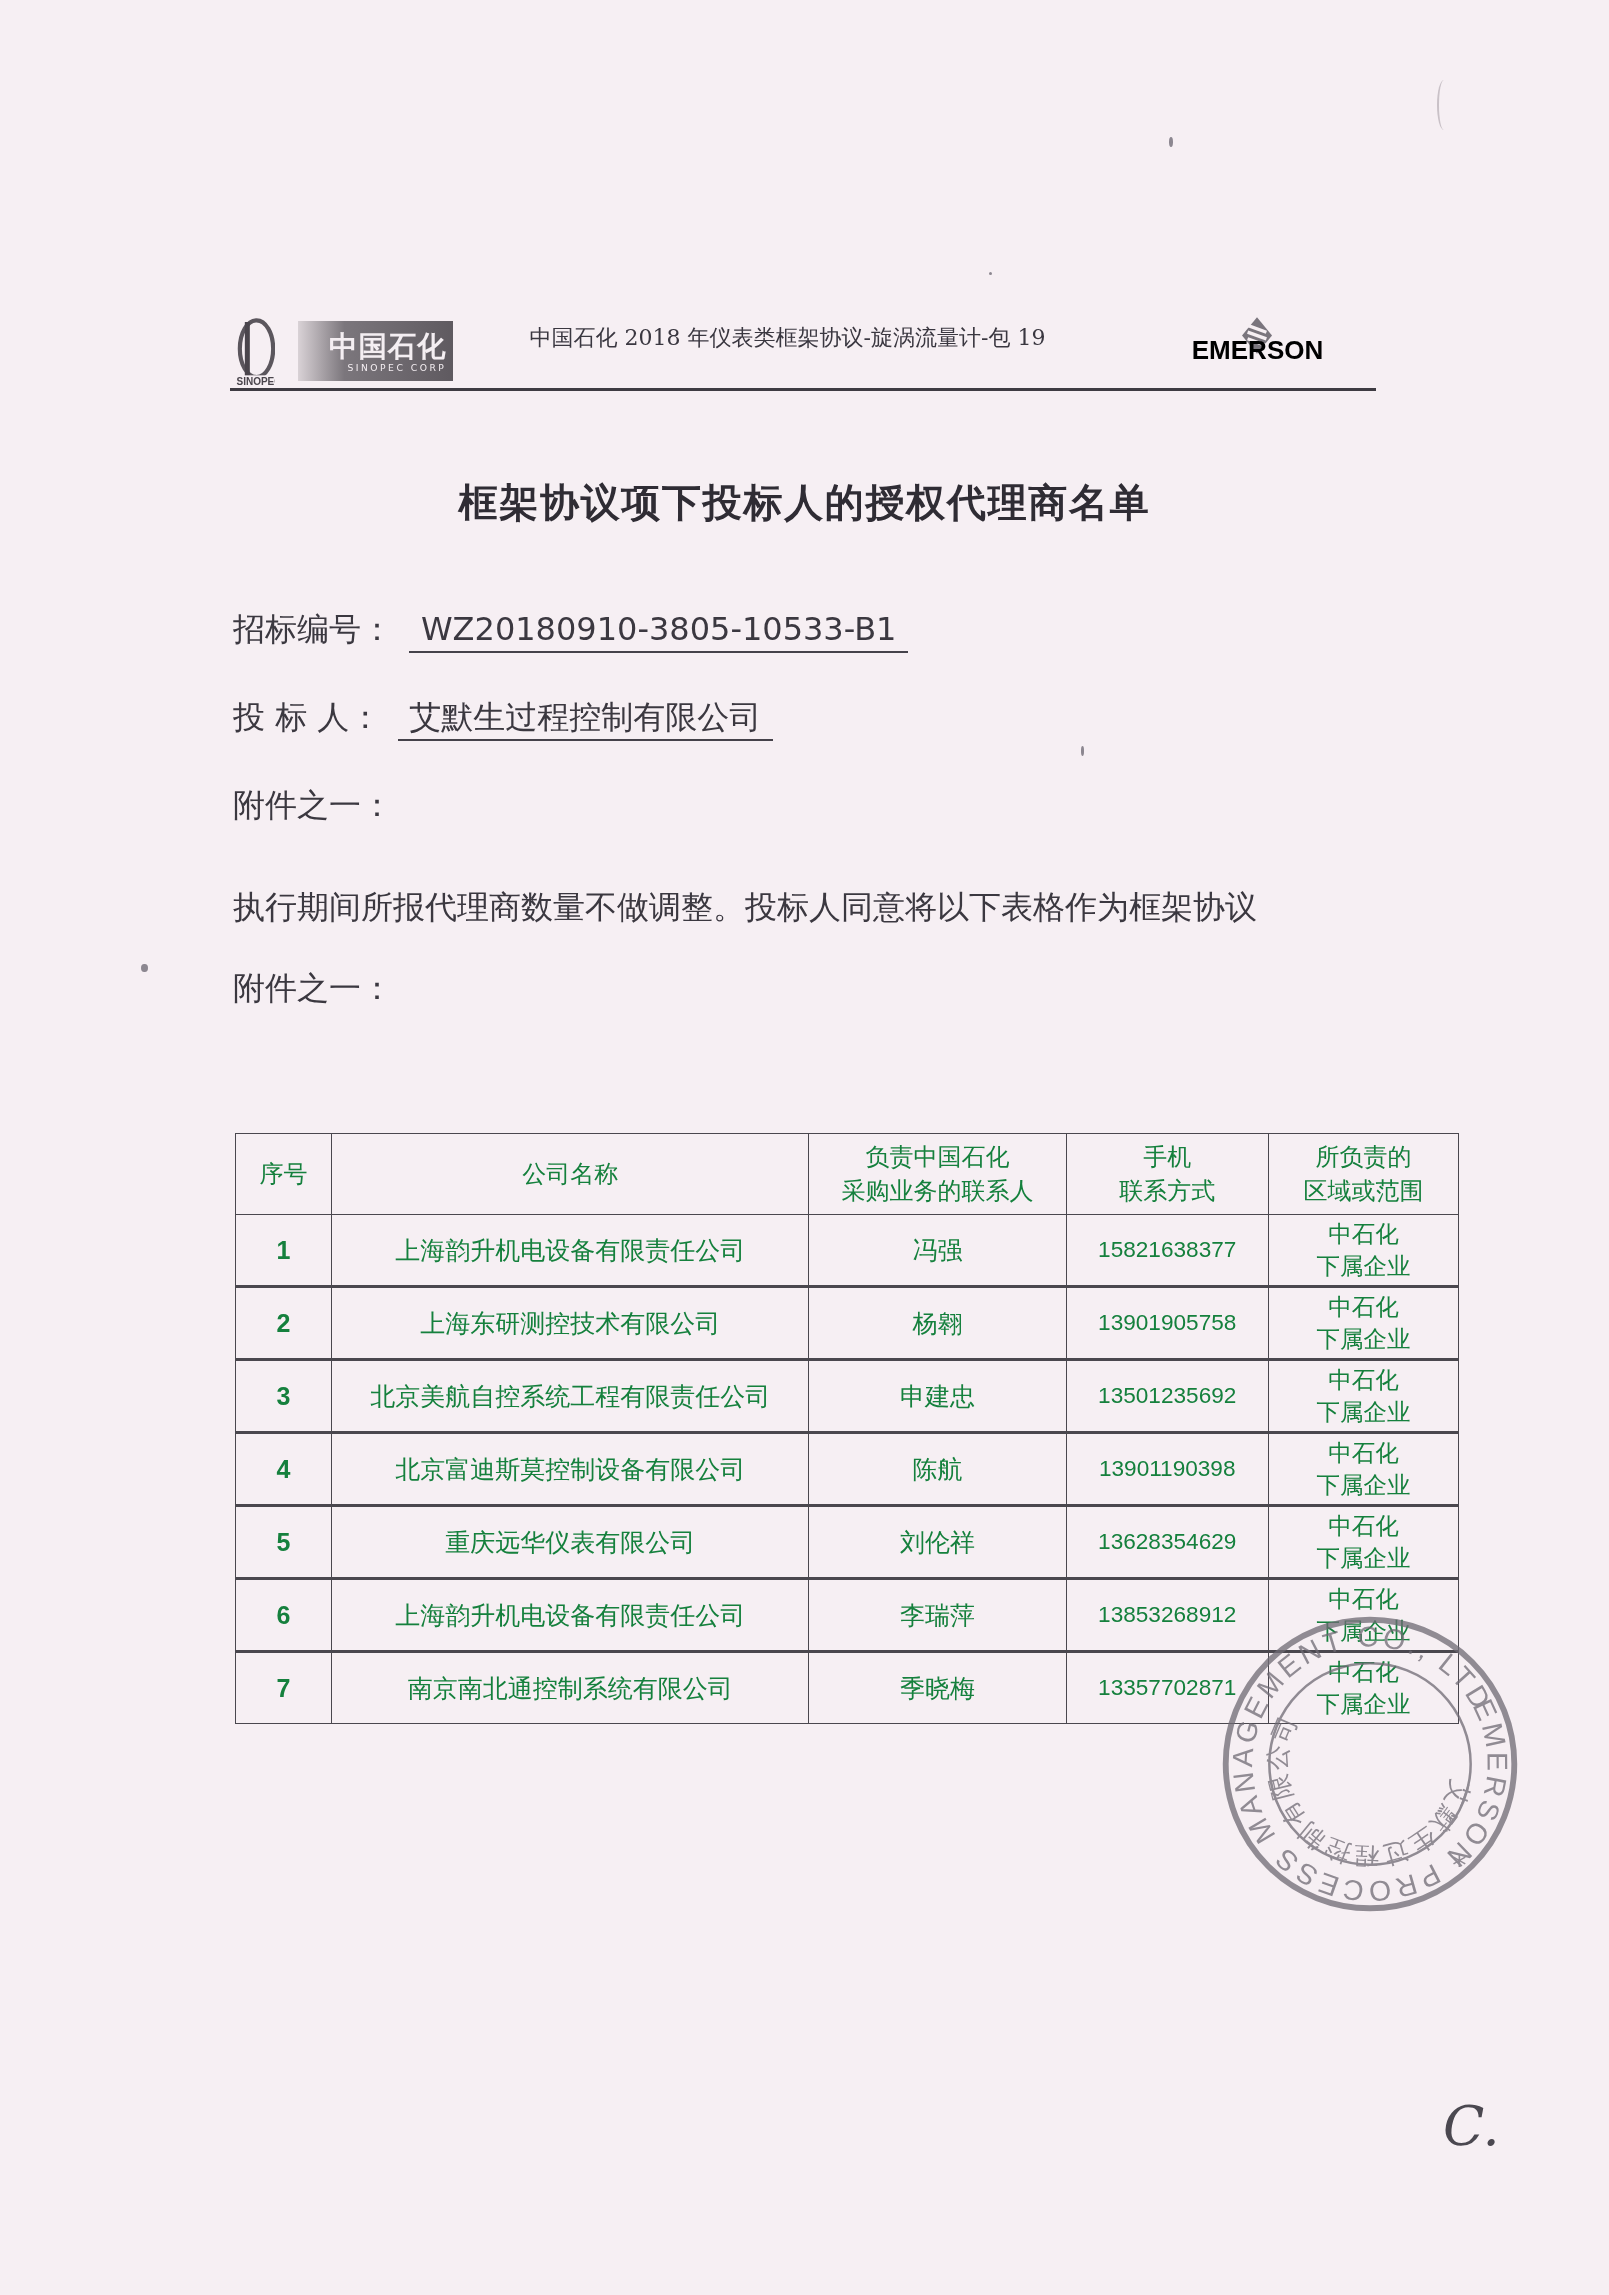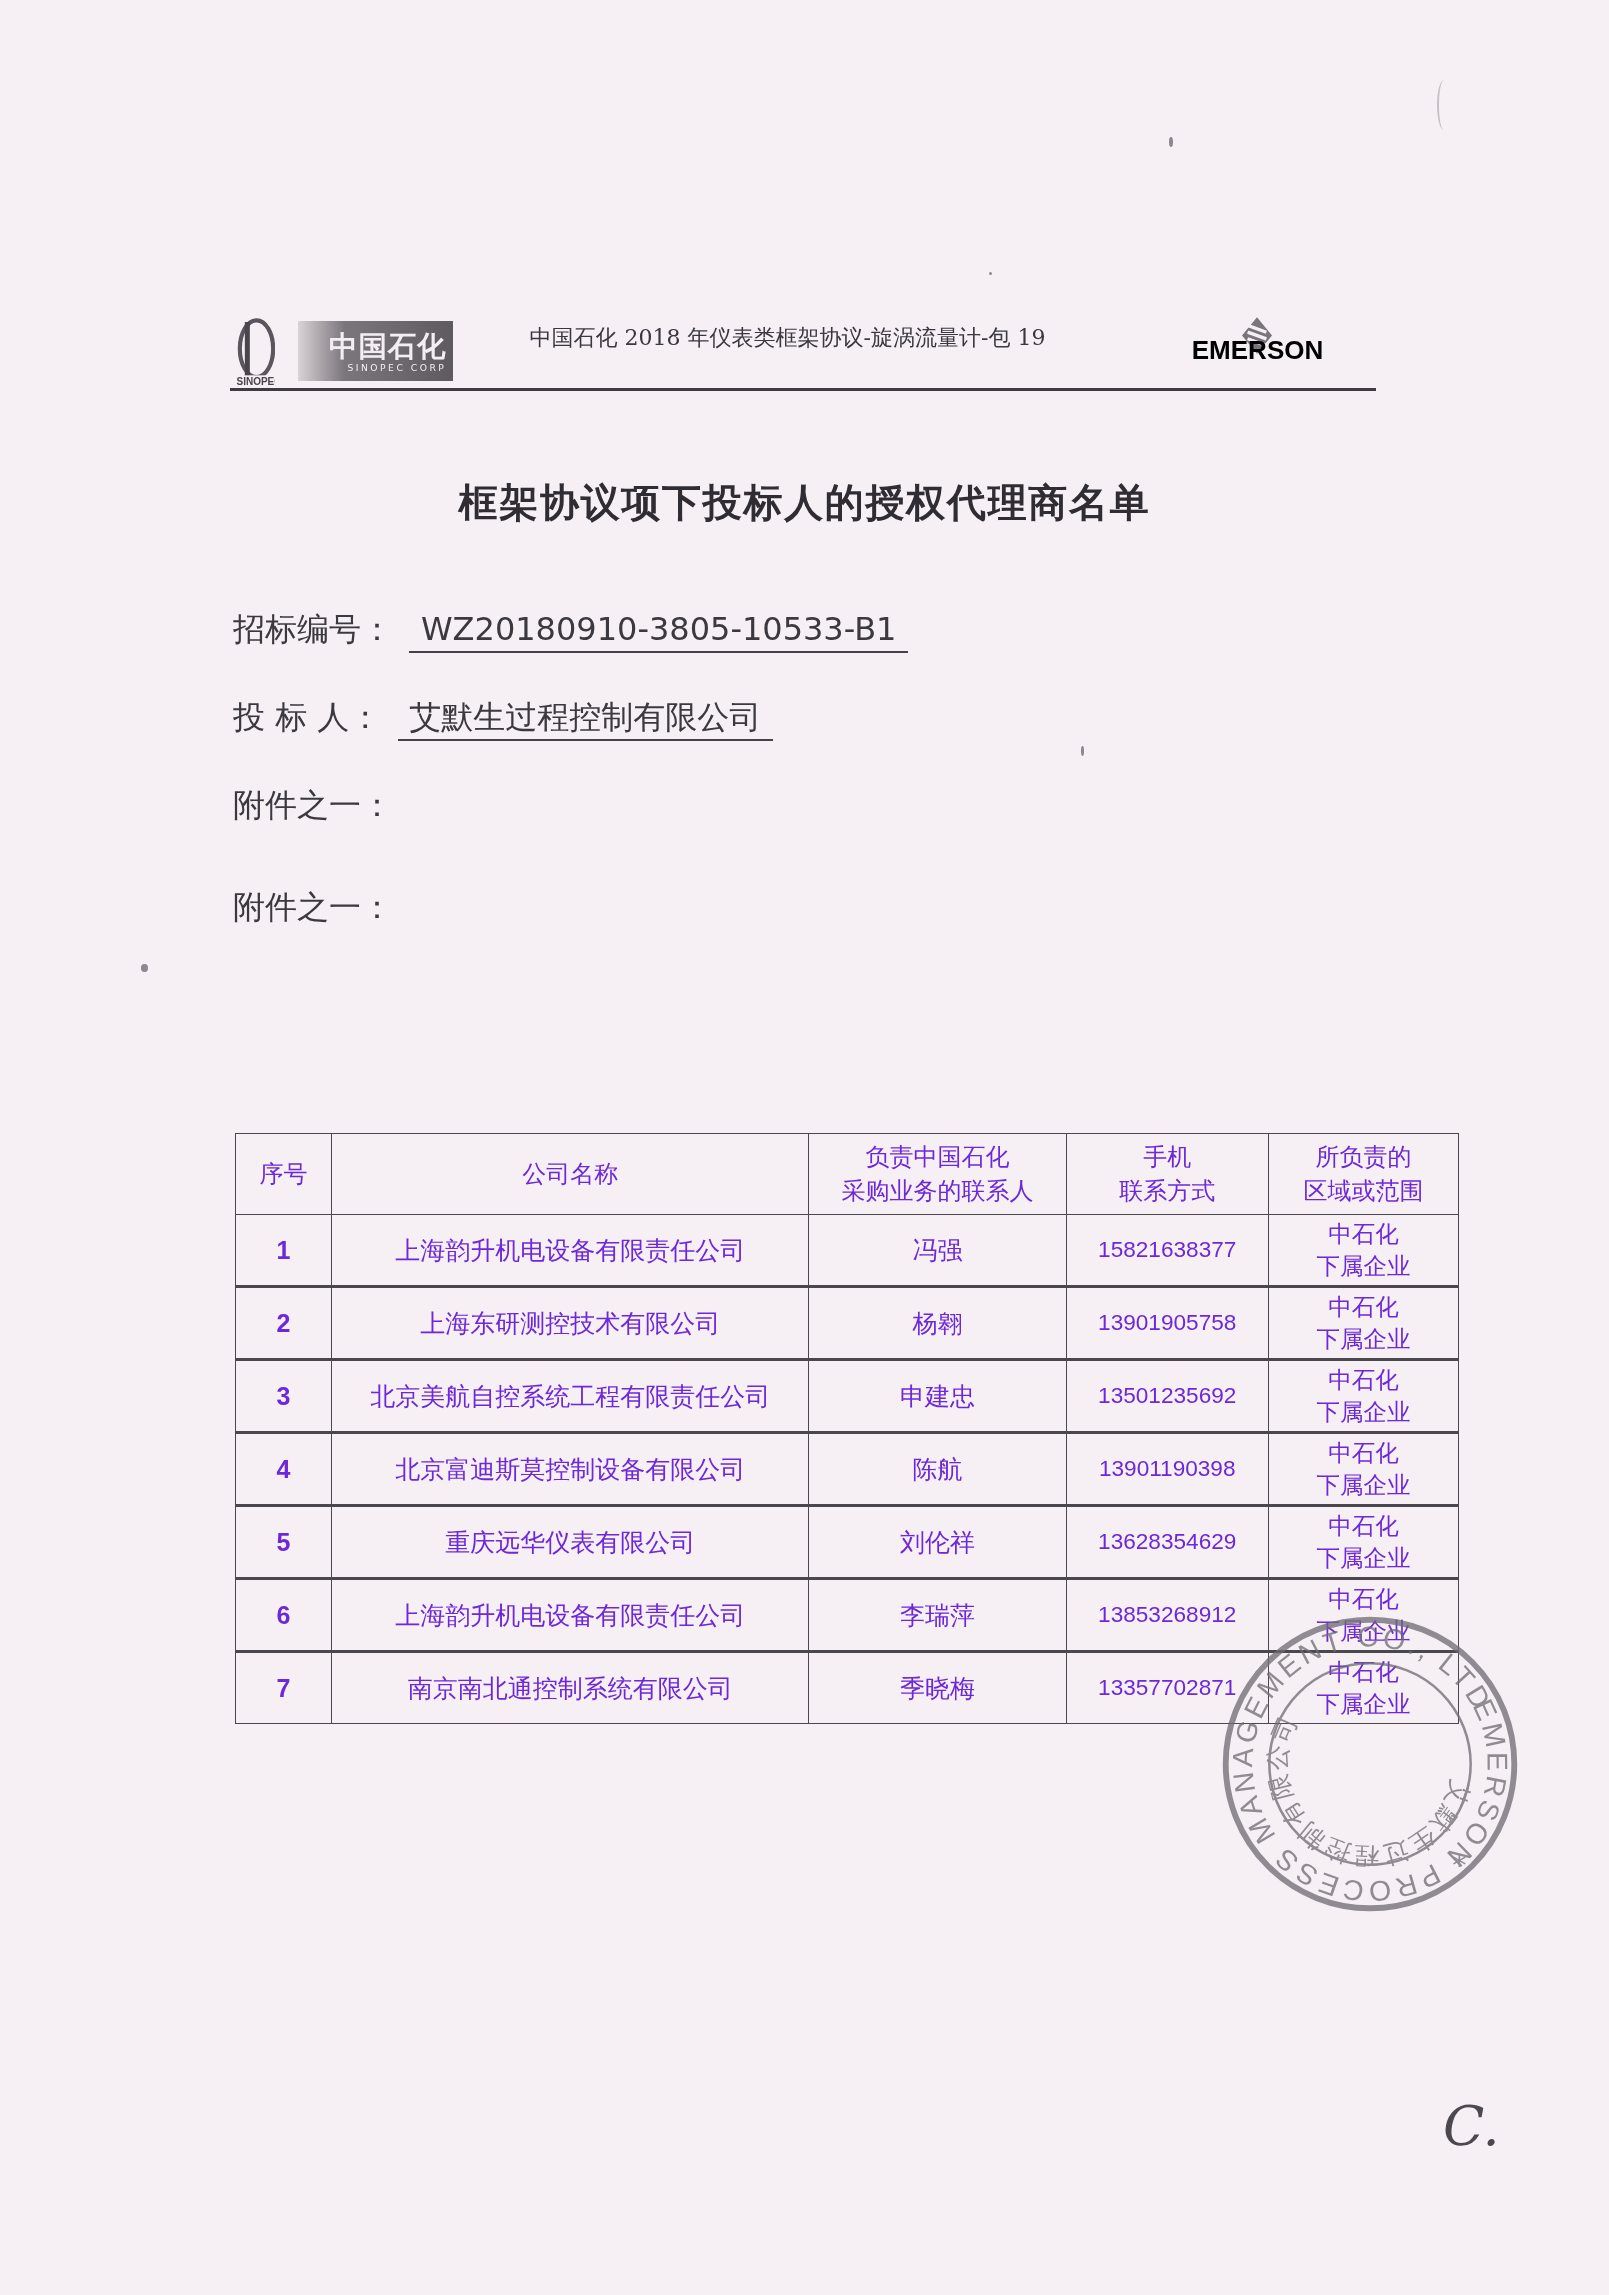--- a/index.html
+++ b/index.html
@@ -49,21 +49,21 @@
     .para {
       left: 233px; top: 867px; width: 1165px;
       font-size: 32px; line-height: 81px; color: #3b3840;
     }
     .para .indent { display: inline-block; width: 70px; }
 
     
     table.agents {
       position: absolute; left: 235px; top: 1133px;
       border-collapse: collapse; width: 1224px;
-      font-size: 25px; color: #6d28d9; border-radius: 6px;
+      font-size: 25px; color: #15803d; border-radius: 6px;
     }
     table.agents th, table.agents td {
       border: 1.7px solid #4a474e; text-align: center; vertical-align: middle; padding: 0;
     }
     table.agents th { height: 80px; font-family: "DejaVu Serif", serif; font-weight: normal; font-size: 24px; line-height: 34px; }
     table.agents td { height: 70px; }
     table.agents tr + tr td, table.agents tr + tr th { border-top-width: 3.4px; }
     .c-idx { width: 95px; font-weight: bold; font-family: "Liberation Sans", sans-serif; }
     .c-name { width: 476px; }
     .c-contact { width: 256px; }
@@ -115,20 +115,21 @@
   <span class="field-label">招标编号：</span>
   <span class="field-value">WZ20180910-3805-10533-B1</span>
 </div>
 <div class="abs row-bidder">
   <span class="field-label">投 标 人：</span>
   <span class="field-value">艾默生过程控制有限公司</span>
 </div>
 <div class="abs row-declare">附件之一：</div>
 
 <div class="abs para">
+  <div>执行期间所报代理商数量不做调整。投标人同意将以下表格作为框架协议</div>
   <div>附件之一：</div>
 </div>
 
 <table class="agents">
   <thead>
     <tr>
       <th class="c-idx">序号</th>
       <th class="c-name">公司名称</th>
       <th class="c-contact">
         <div>负责中国石化</div>

